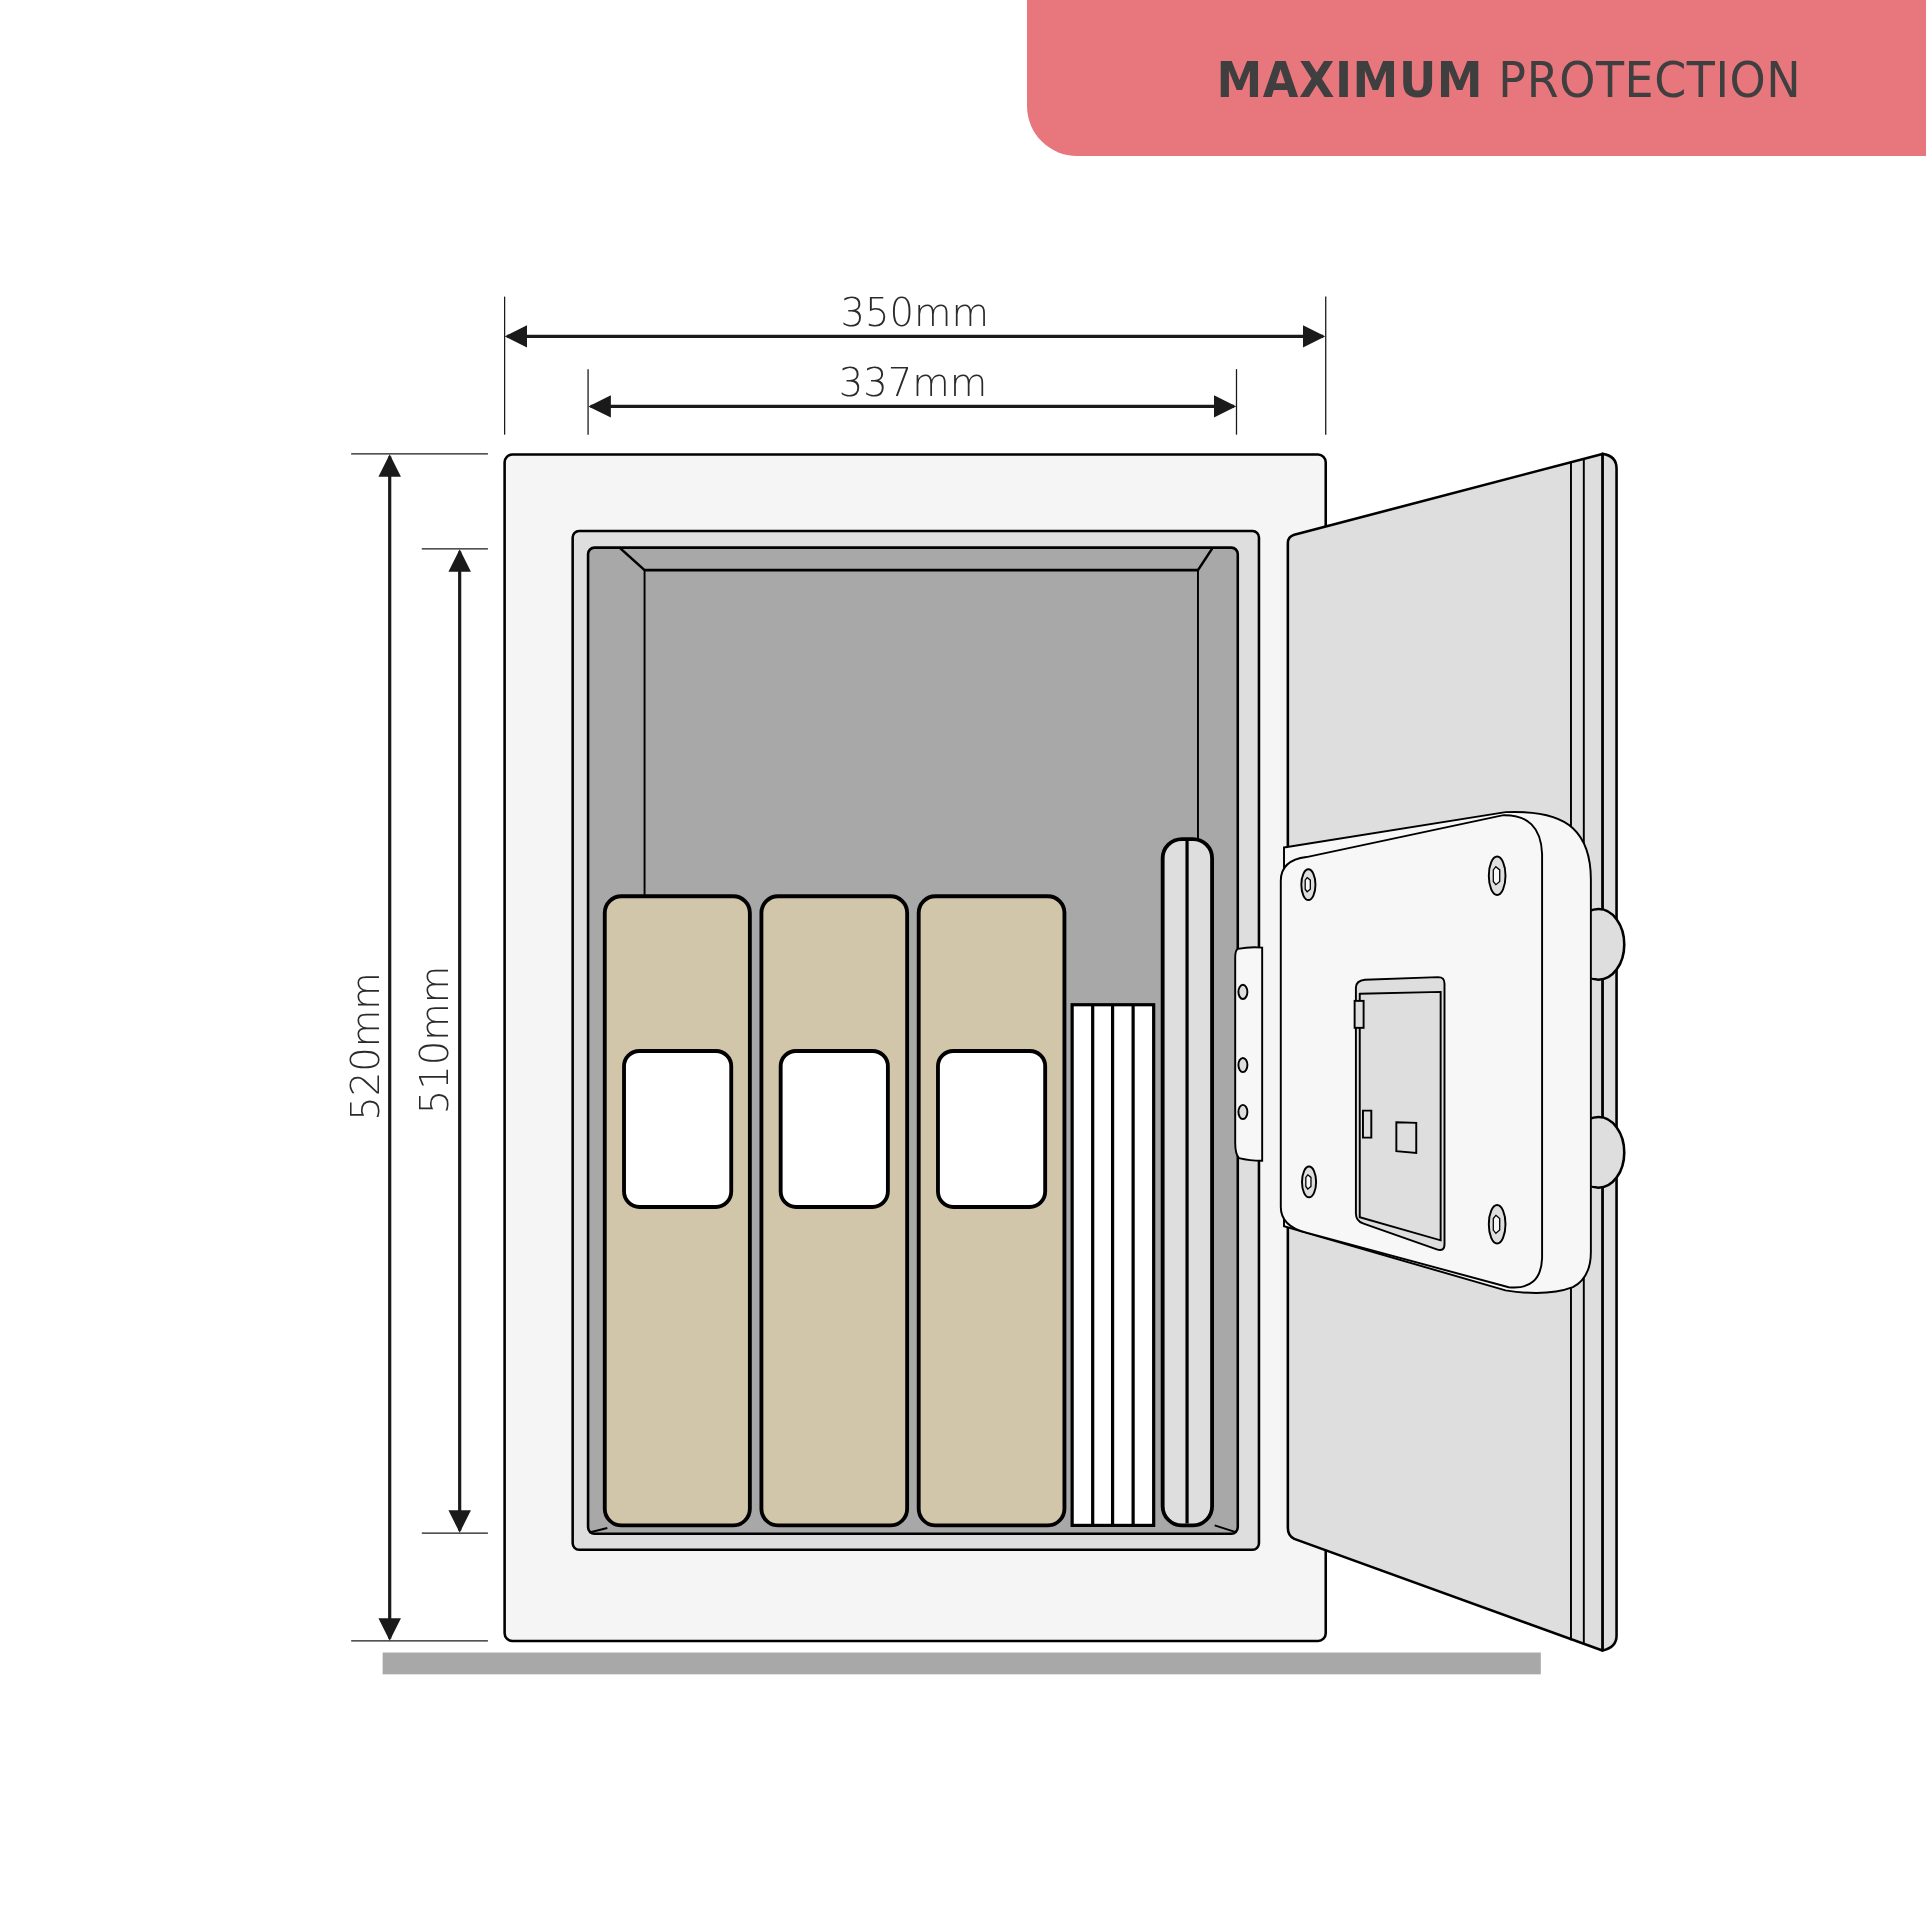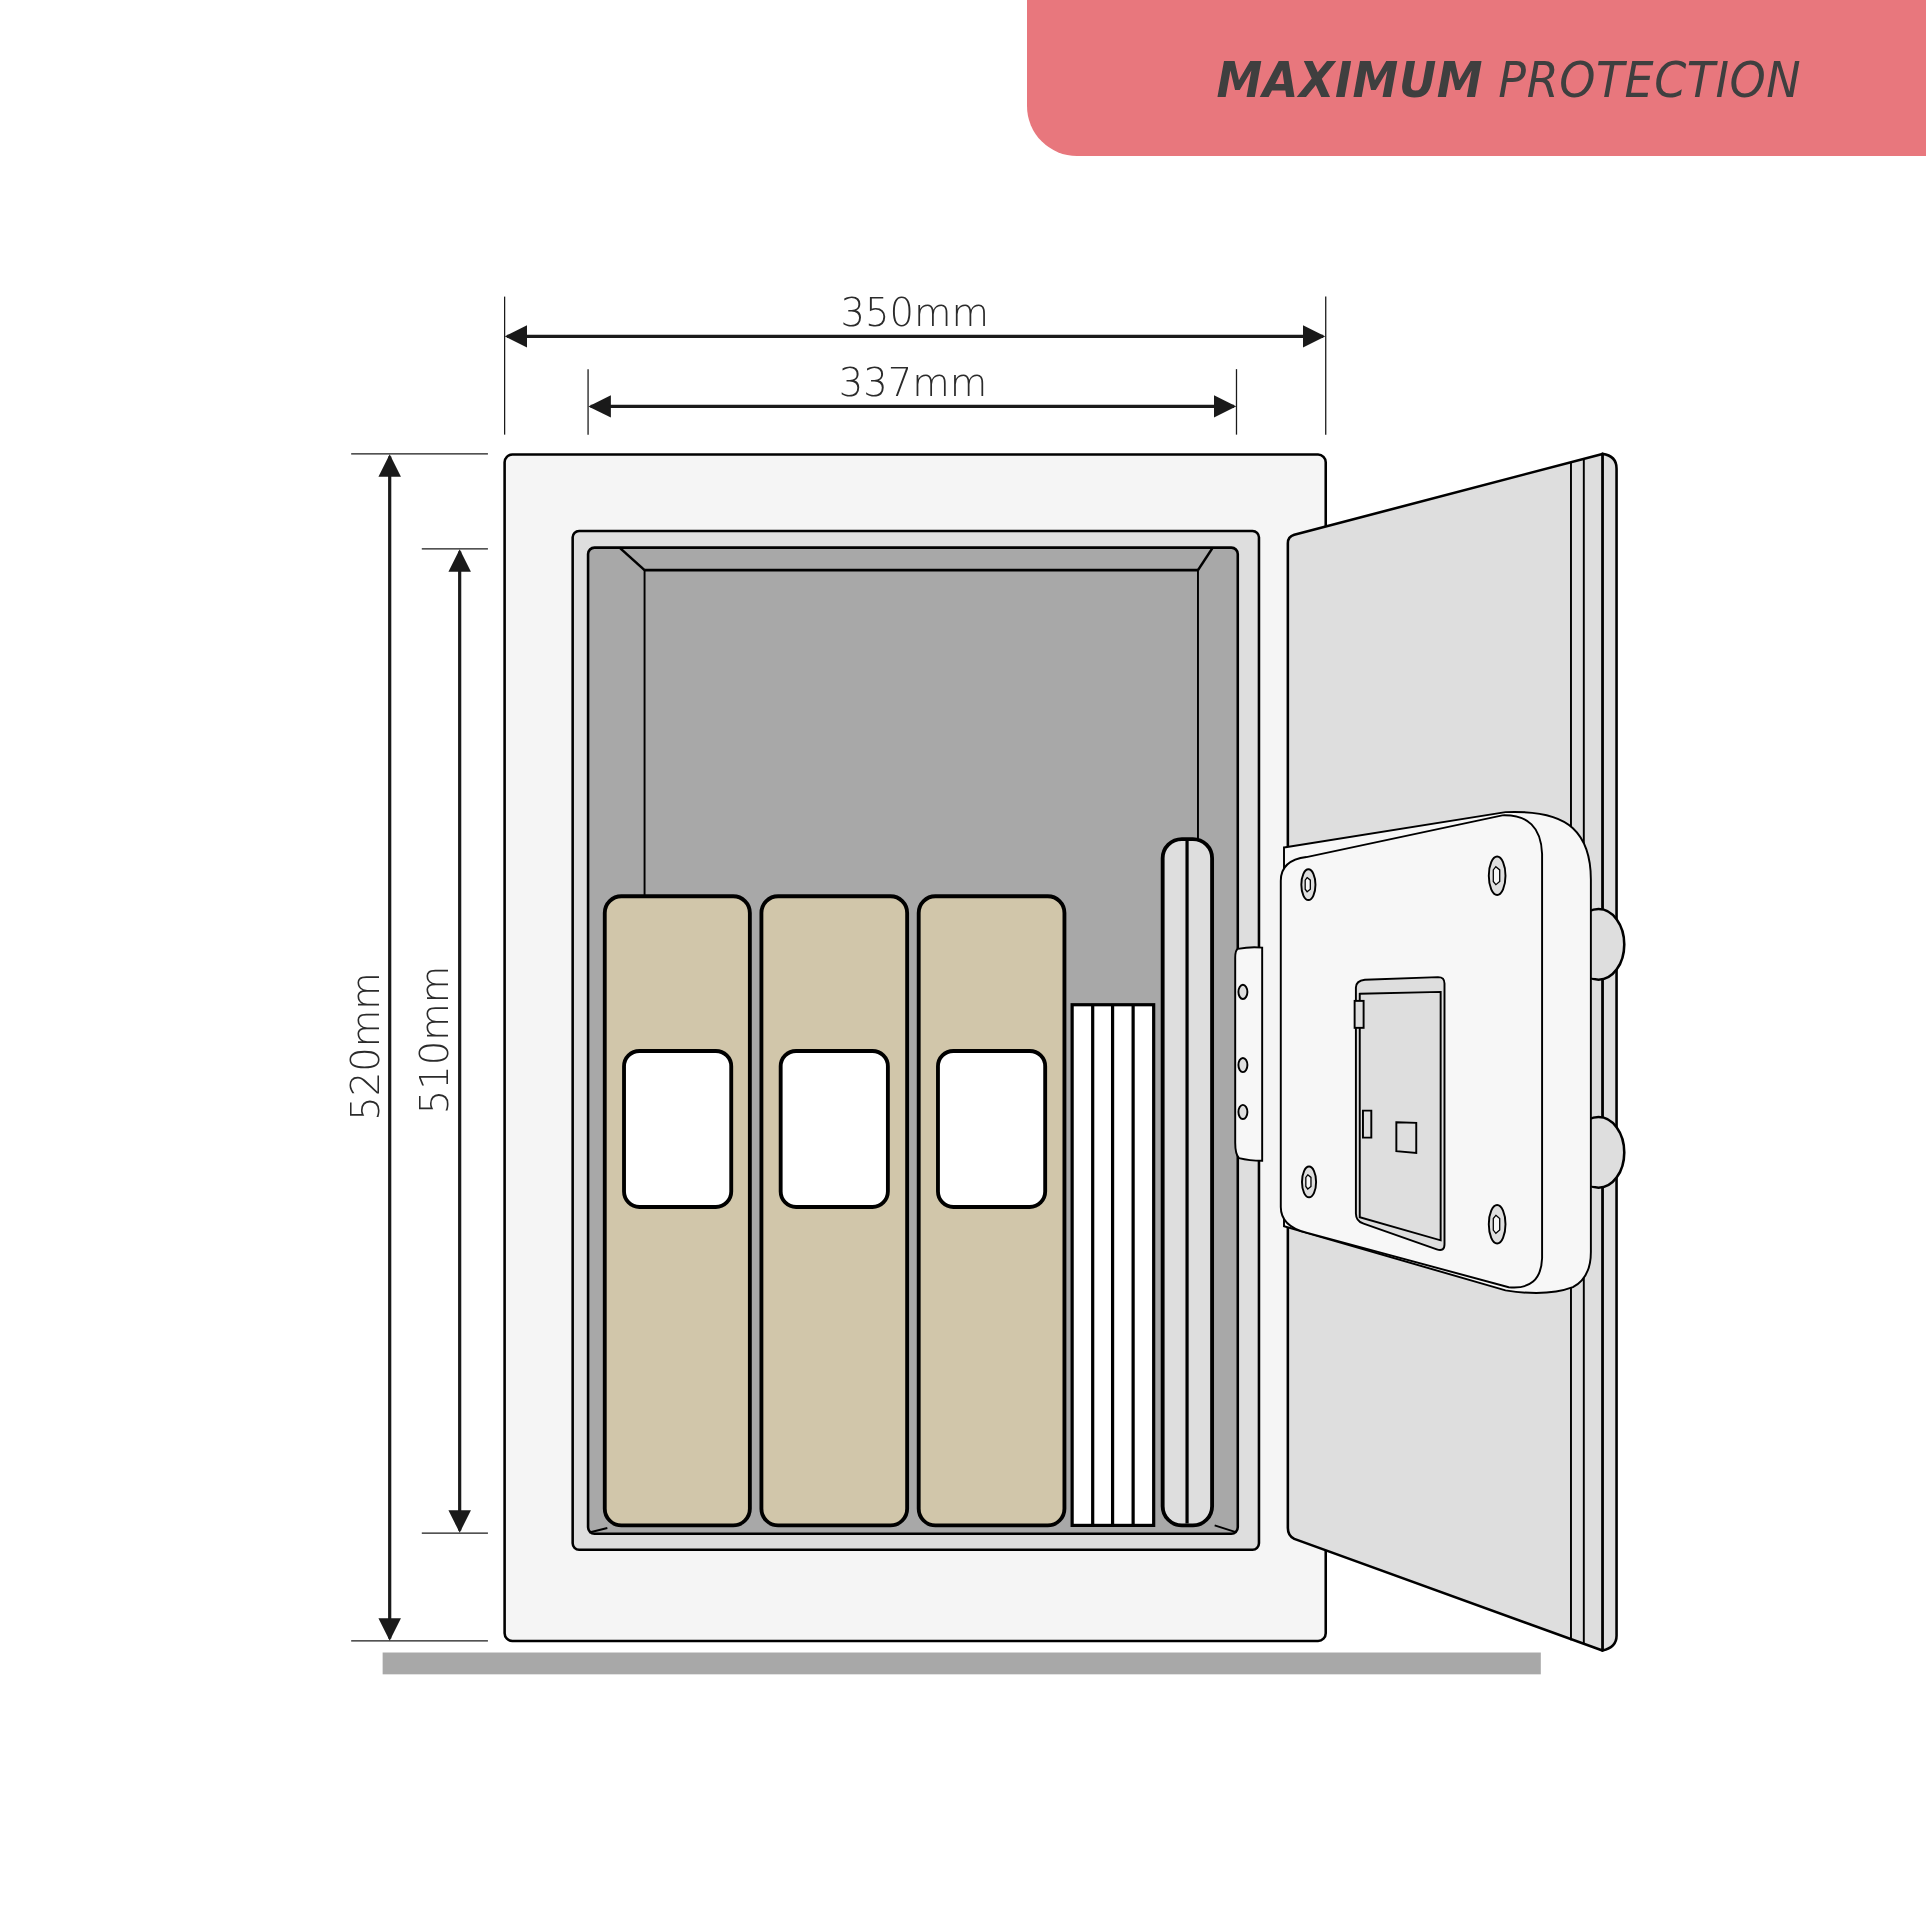--- a/index.html
+++ b/index.html
@@ -1,19 +1,19 @@
 <!DOCTYPE html>
 <html style="font-size:10.3px"><head>
 <meta charset="utf-8">
 <style>
   html, body { margin: 0; padding: 0; background: #ffffff; }
   body { width: 1926px; height: 1926px; position: relative; overflow: hidden;
          font-family: "DejaVu Sans", "Liberation Sans", sans-serif; }
   .banner { position: absolute; left: 1027px; top: 0; width: 899px; height: 156px;
-            border-bottom-left-radius: 50px; display: flex; align-items: center; justify-content: center; font-style: italic; }
+            border-bottom-left-radius: 50px; display: flex; align-items: center; justify-content: center; }
   .banner-text { font-size: 50px; letter-spacing: 0.6px; color: #3f3f3f; transform: scaleX(0.92); margin-top: 3.9px; margin-left: 64px; }
   .banner-strong { font-weight: bold; }
   .banner-light { font-weight: normal; }
   svg.drawing { position: absolute; left: 0; top: 0; }
   .dim-label { font-family: "DejaVu Sans", "Liberation Sans", sans-serif; font-size: 60px; fill: #2b2b2b; font-weight: 300; }
 </style>
 </head>
 <body>
 
 <div class="banner" style="background:#E8777D;">

